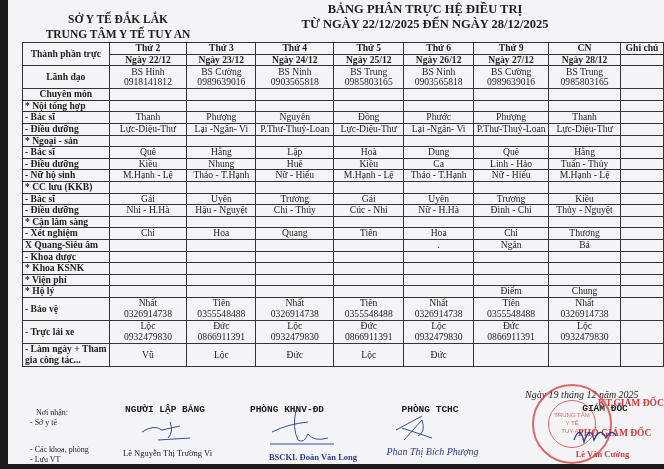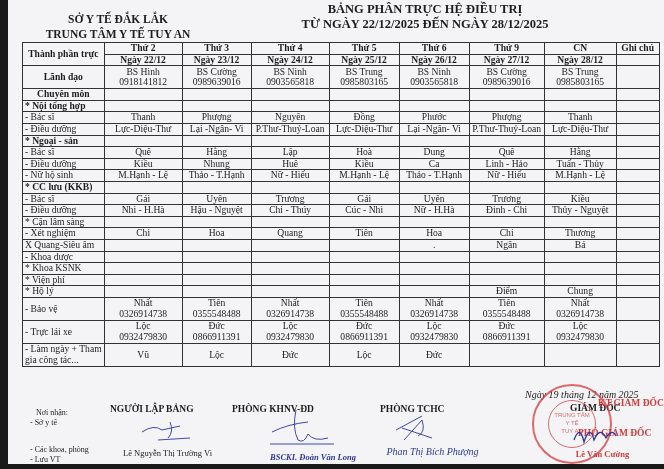--- a/index.html
+++ b/index.html
@@ -2,26 +2,26 @@
 <html><head>
 <meta charset="utf-8">
 <style>
   html,body{margin:0;padding:0;}
   body{width:664px;height:469px;overflow:hidden;background:#1a1a1a;position:relative;font-family:"Liberation Serif","DejaVu Serif",serif;color:#1d1d1d;}
   .paper{position:absolute;left:8px;top:0;width:656px;height:464px;background:#f4f4f6;}
   .hdr-left{position:absolute;left:22px;top:12px;width:160px;text-align:center;font-weight:bold;font-size:11.5px;line-height:15px;margin-left:16px;}
   .hdr-right{position:absolute;left:240px;top:2px;width:370px;text-align:center;font-weight:bold;font-size:12.5px;line-height:15px;}
   table.sched{position:absolute;left:22px;top:42px;border-collapse:collapse;table-layout:fixed;font-size:9.6px;padding-left:37px;}
   table.sched td{border:1px solid #333;padding:0 2px;height:10.6px;line-height:10.4px;text-align:center;white-space:nowrap;overflow:hidden;vertical-align:middle;}
-  table.sched td.lbl{text-align:left;padding-left:2px;}
+  table.sched td.lbl{text-align:left;padding-left:2px;font-weight:bold;}
   table.sched td.bold{font-weight:bold;}
   table.sched td.c{text-align:center;}
   .two{line-height:10.5px;}
   .noinhan{position:absolute;left:30px;top:408px;font-size:8px;line-height:10px;}
-  .sig{position:absolute;font-weight:bold;font-size:9.5px;}
+  .sig{position:absolute;font-weight:bold;font-size:9.5px;text-align:center;font-family:Liberation Mono, monospace;}
   .signame{position:absolute;font-size:8.5px;text-align:center;}
   .dateline{position:absolute;left:525px;top:389px;font-style:italic;font-size:10px;}
   .stamp{position:absolute;left:532px;top:384px;width:76px;height:76px;border:2px solid #d63a3a;border-radius:50%;opacity:0.75;}
   .stamp-inner{position:absolute;left:14px;top:14px;width:48px;height:48px;border:1px solid #d63a3a;border-radius:50%;color:#d63a3a;font-size:6px;font-family:"Liberation Sans",sans-serif;text-align:center;line-height:8px;padding-top:10px;box-sizing:border-box;}
   .red{color:#d63a3a;font-weight:bold;position:absolute;font-size:10px;}
   .scribble{position:absolute;}
   .bottom-bar{position:absolute;left:0;top:464px;width:664px;height:5px;background:#1a1a1a;}
 </style>
 </head>
 <body>
@@ -390,21 +390,21 @@
   <div style="margin-top:17px">- Các khoa, phòng</div>
   <div>- Lưu VT</div>
 </div>
 
 <div class="sig" style="left:110px;top:404px;width:110px">NGƯỜI LẬP BẢNG</div>
 <div class="sig" style="left:232px;top:404px;width:110px">PHÒNG KHNV-ĐD</div>
 <div class="sig" style="left:380px;top:404px;width:100px">PHÒNG TCHC</div>
 <div class="sig" style="left:570px;top:403px;width:70px">GIÁM ĐỐC</div>
 
 <div class="signame" style="left:105px;top:448px;width:125px">Lê Nguyễn Thị Trường Vi</div>
-<div class="signame" style="left:258px;top:452px;width:110px;color:#2b3a9a;font-weight:bold;font-style:italic">BSCKI. Đoàn Văn Long</div>
+<div class="signame" style="left:258px;top:452px;width:110px;color:#2b3a9a;font-weight:bold;">BSCKI. Đoàn Văn Long</div>
 <div class="signame" style="left:375px;top:446px;width:115px;color:#2b3a9a;font-style:italic;font-size:10px">Phan Thị Bích Phượng</div>
 <div class="signame" style="left:565px;top:449px;width:75px;color:#d63a3a;font-weight:bold;">Lê Văn Cường</div>
 
 <svg class="scribble" style="left:140px;top:418px" width="60" height="28">
   <path d="M2 14 Q14 6 22 12 L40 8 M18 22 L50 20 M30 4 Q34 14 28 20" stroke="#3a4aa8" stroke-width="1" fill="none"></path>
 </svg>
 <svg class="scribble" style="left:268px;top:408px" width="70" height="40">
   <path d="M4 24 Q20 16 40 14 M28 2 Q24 20 30 32 Q36 36 40 26 Q46 34 60 30 M2 36 L66 36" stroke="#3a4aa8" stroke-width="1" fill="none"></path>
 </svg>
 <svg class="scribble" style="left:392px;top:410px" width="50" height="36">

